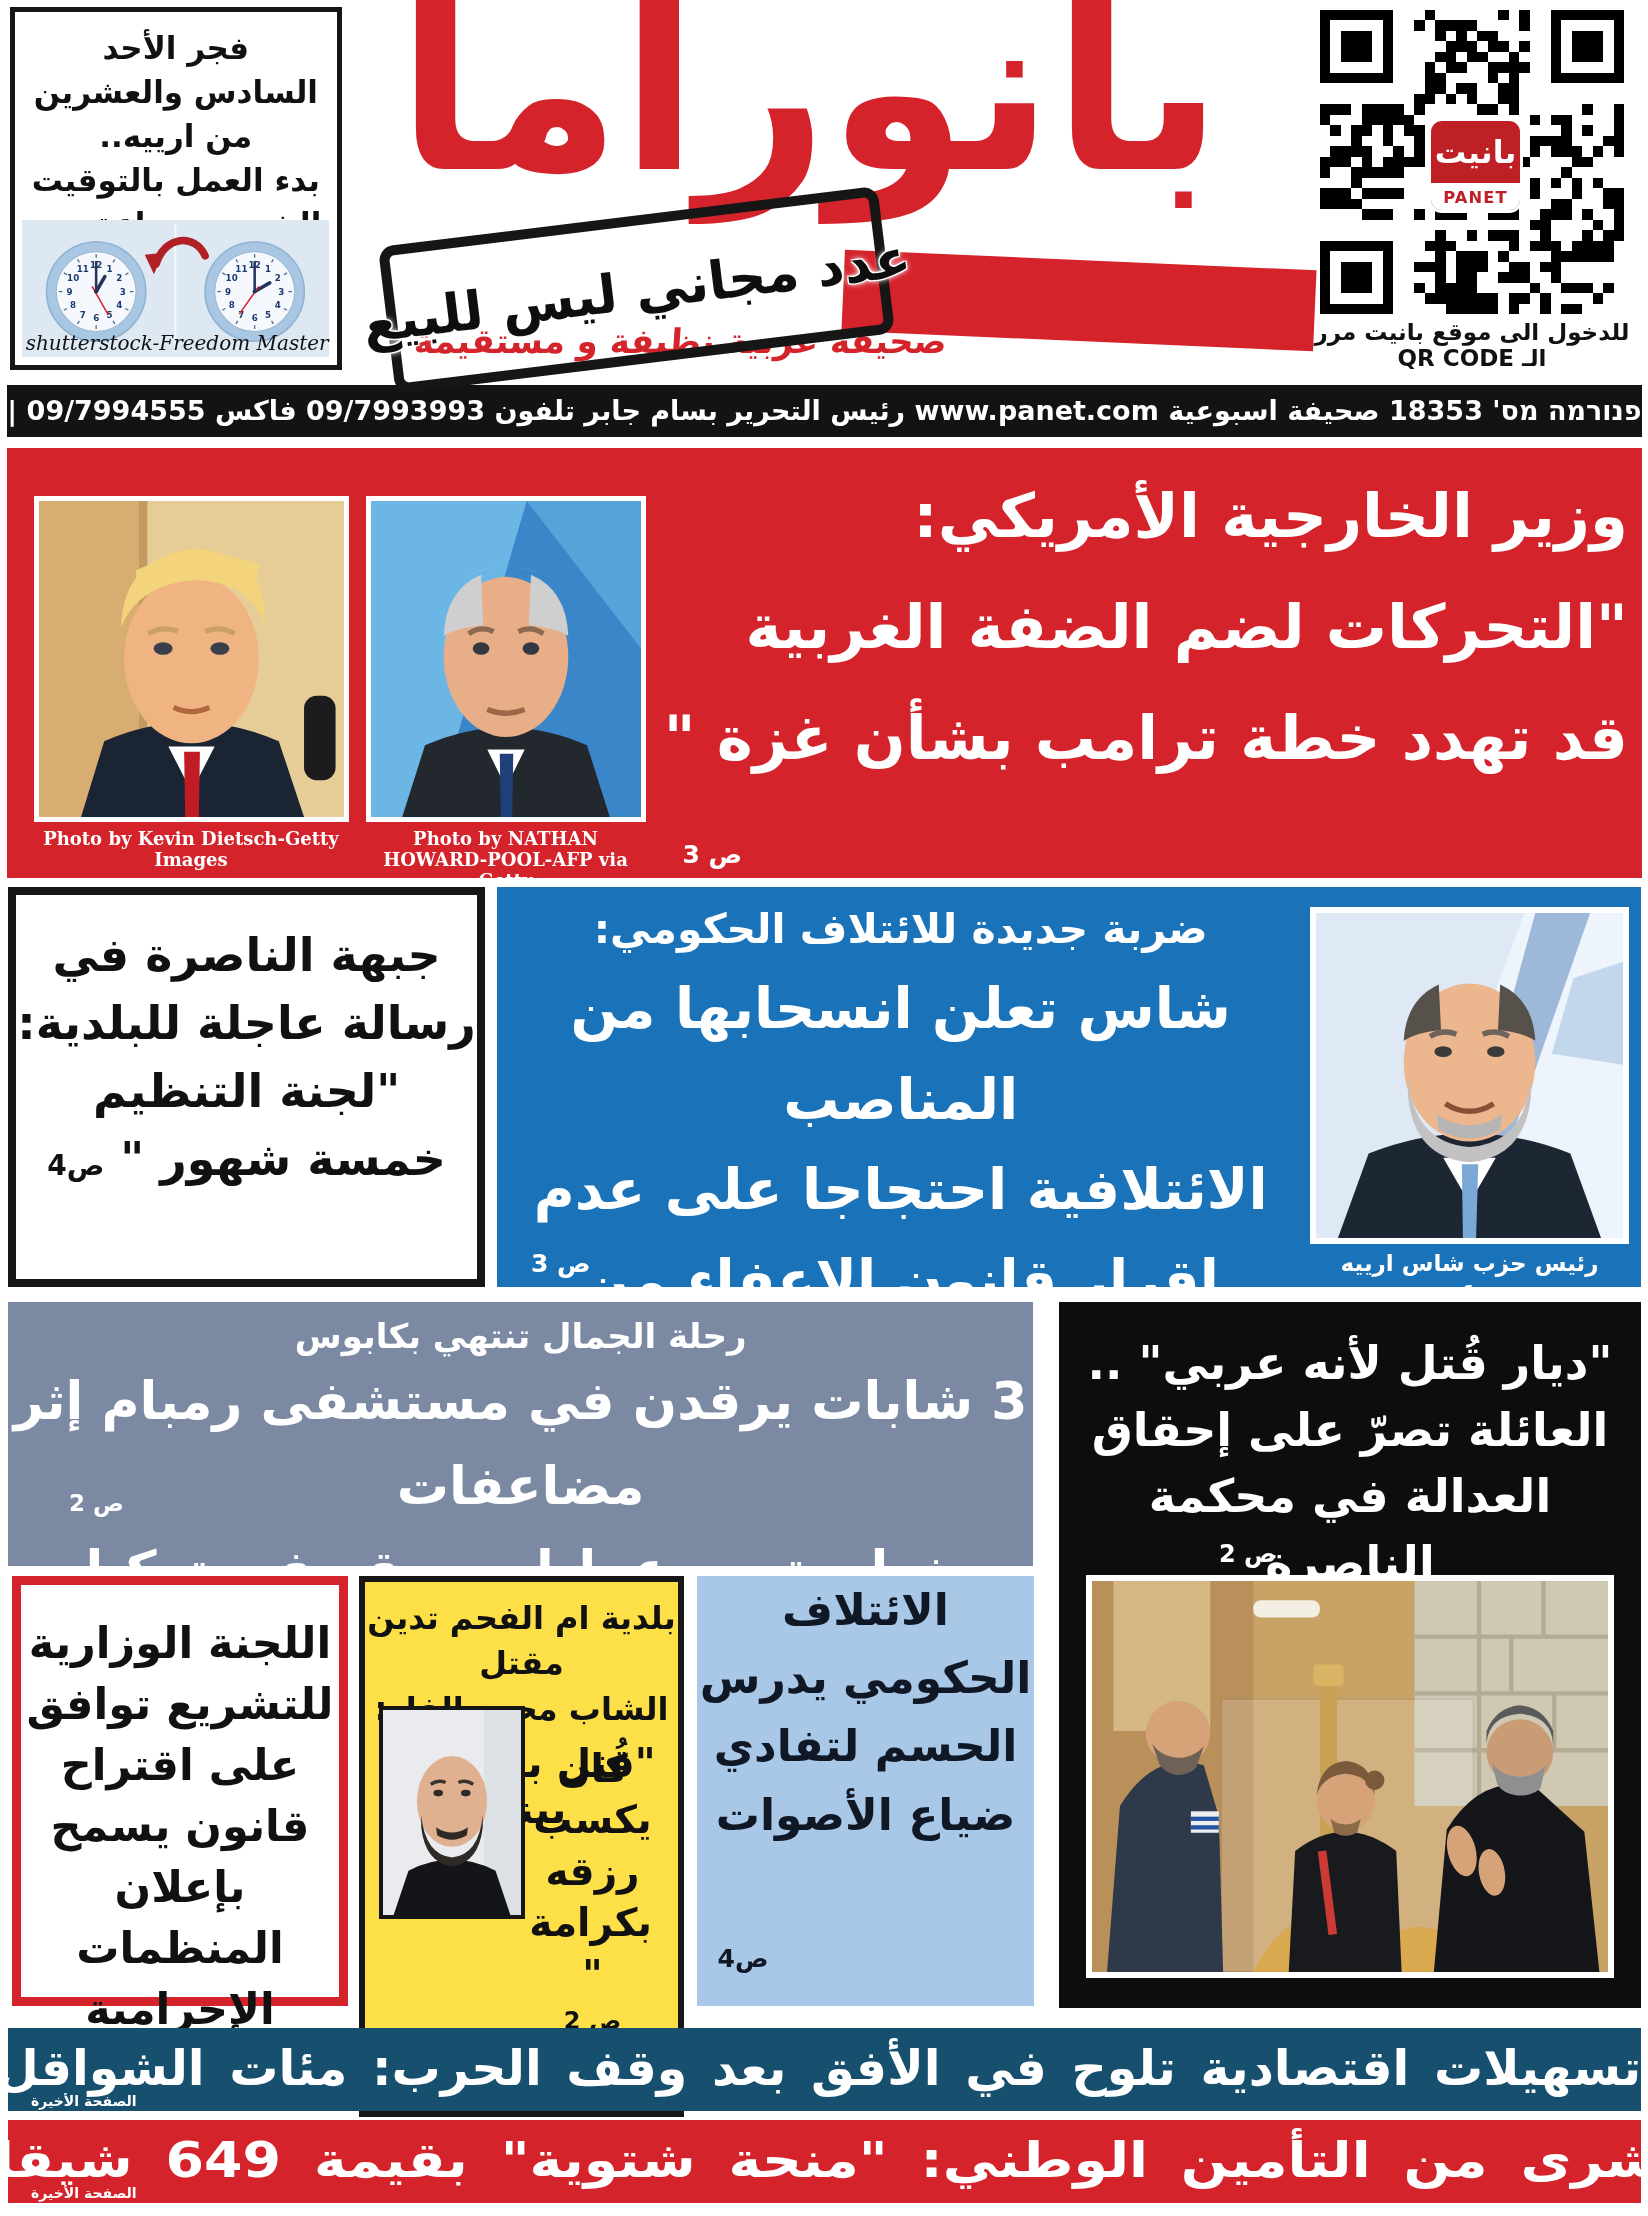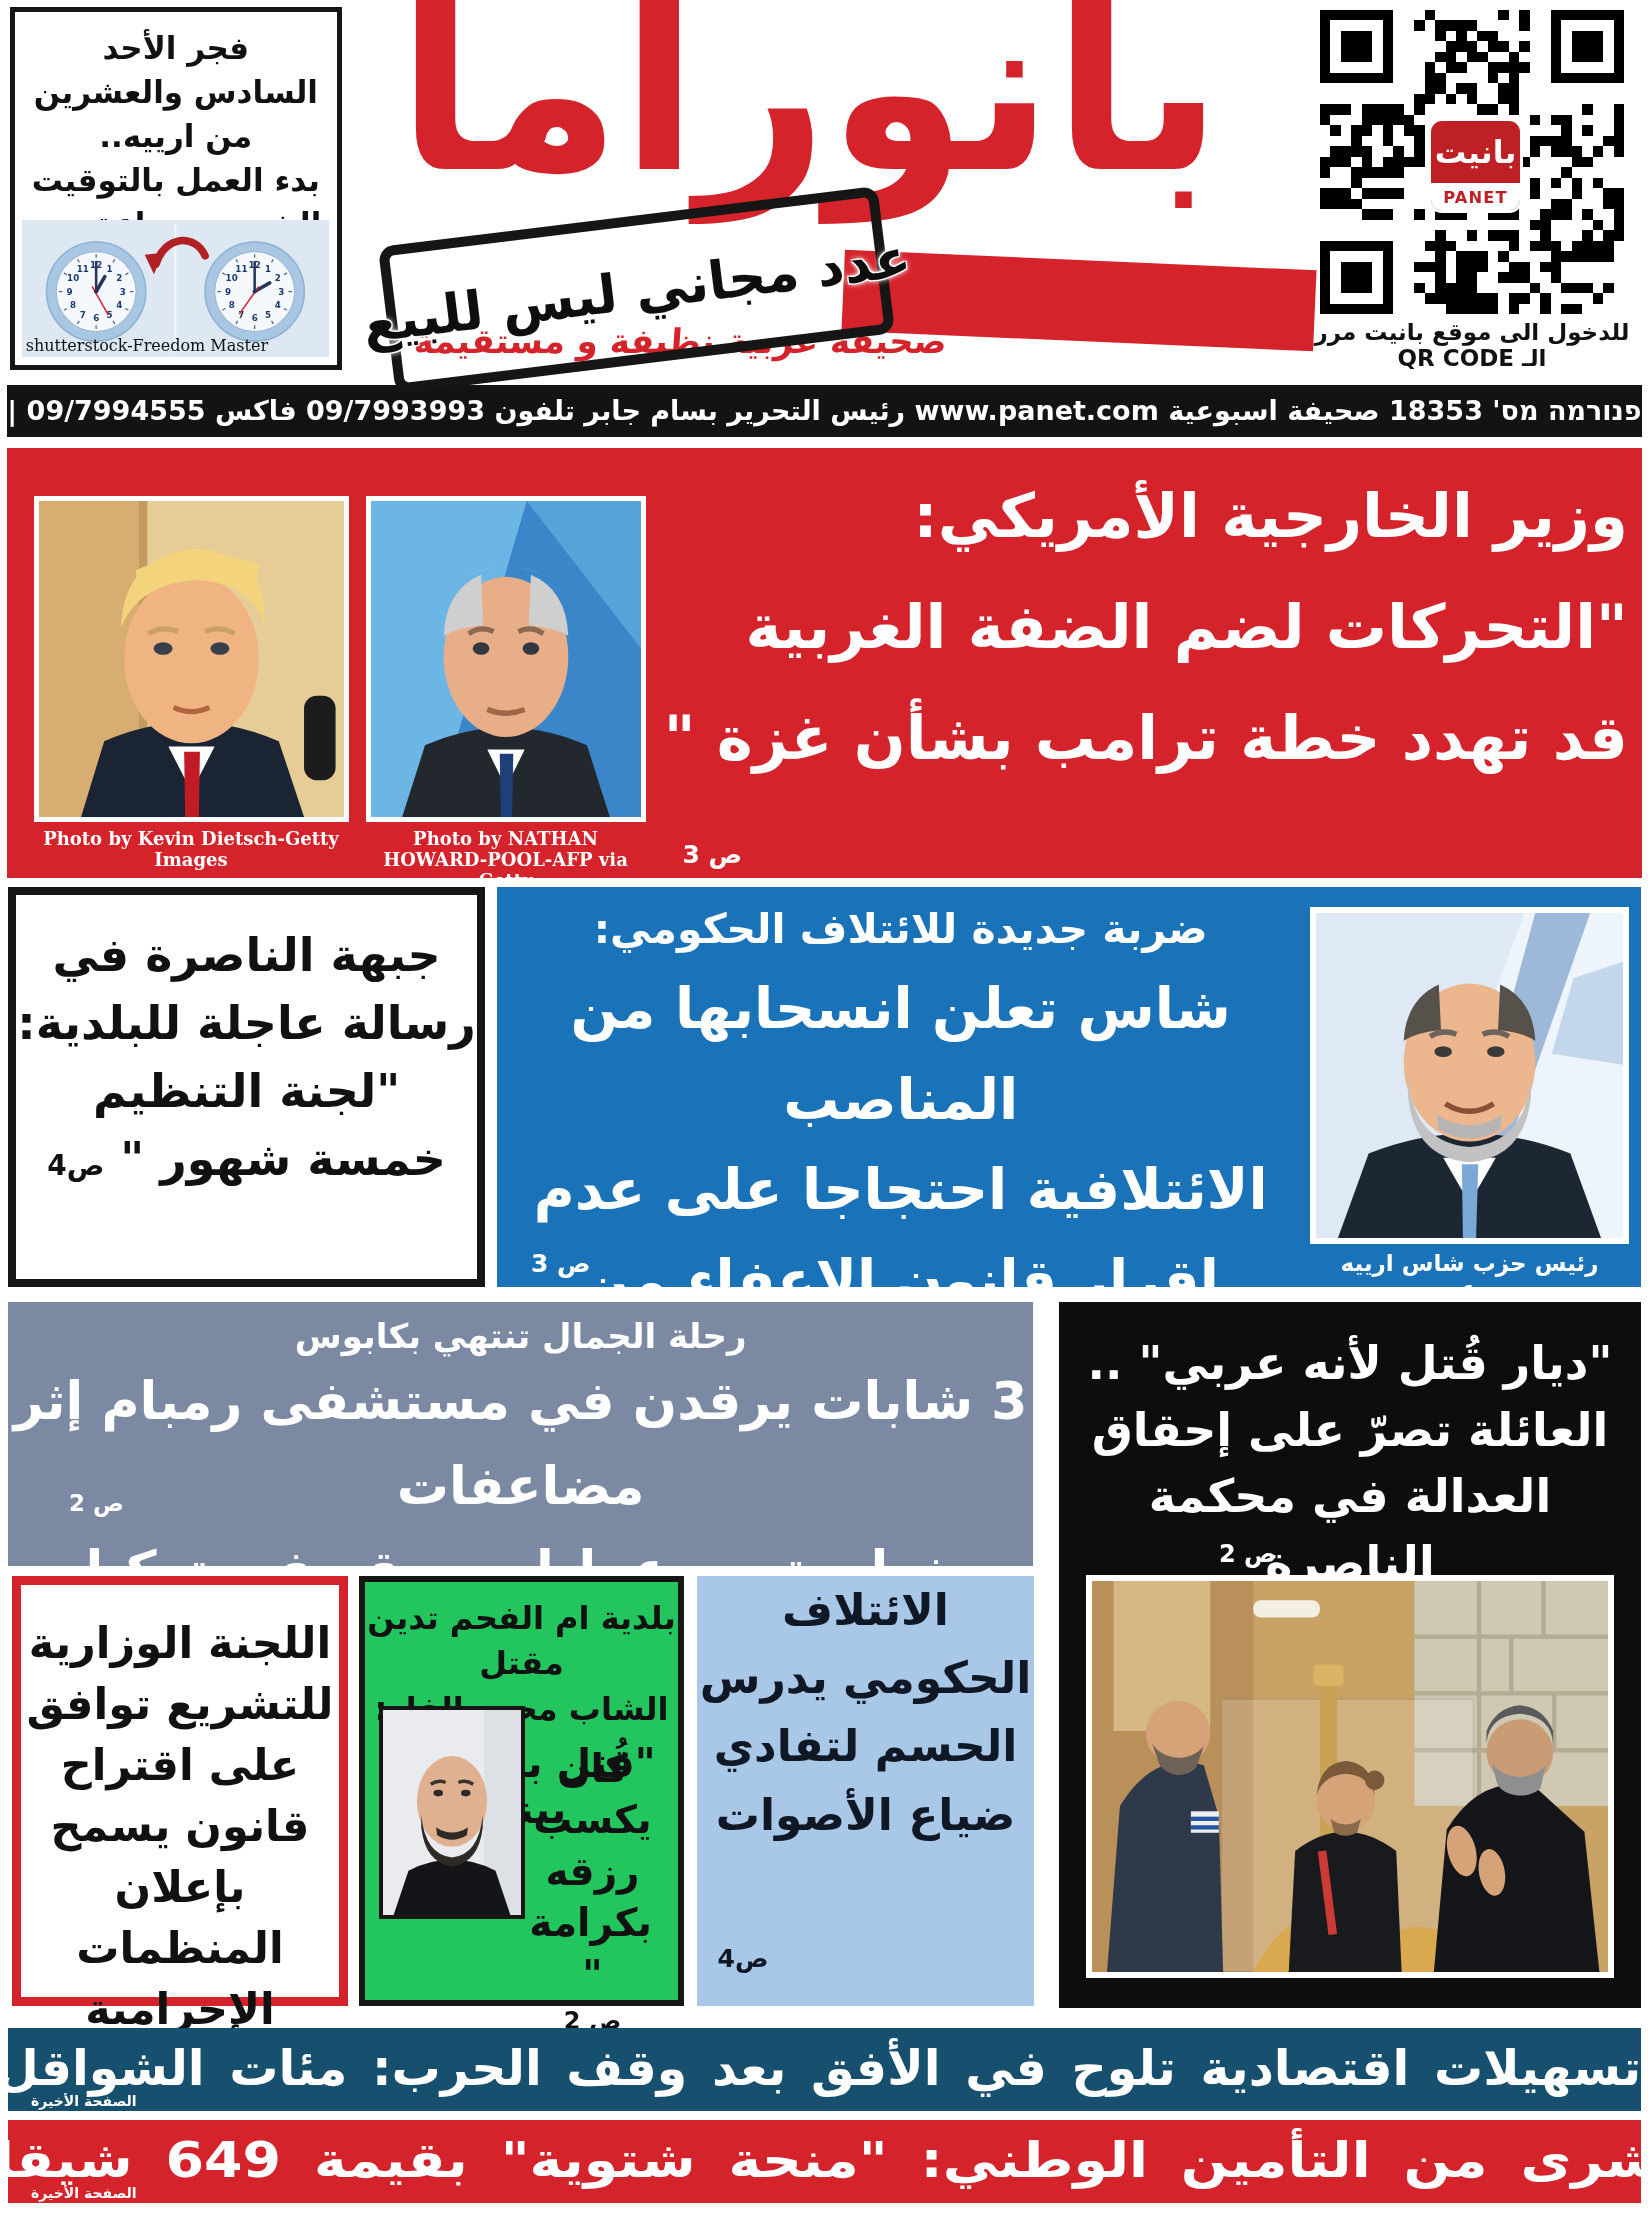--- a/index.html
+++ b/index.html
@@ -7,21 +7,21 @@
         font-family:"DejaVu Sans",sans-serif;direction:rtl;}
   .box{position:absolute;box-sizing:border-box;}
   .photo{position:absolute;box-sizing:border-box;border:5.4px solid #fff;background:#ccc;overflow:hidden;}
   .photo svg{width:100%;height:100%;display:block;}
 
   
   .time-box{left:9.8px;top:6.5px;width:332px;height:363px;background:#fff;border:5.4px solid #161616;}
   .time-box .tlines{padding-top:14px;text-align:center;font-weight:bold;font-size:31px;line-height:1.42;color:#111;}
   .clock-strip{position:absolute;left:7.6px;right:7.6px;bottom:7.6px;height:137px;background:#dde8f3;}
   .clock-strip svg{width:100%;height:100%;display:block;}
-  .clock-credit{position:absolute;left:3.3px;bottom:2.2px;font-family:"DejaVu Serif",serif;font-size:16px;color:#111;direction:ltr;}
+  .clock-credit{position:absolute;left:3.3px;bottom:2.2px;font-family:"DejaVu Serif",serif;font-size:20px;color:#111;direction:ltr;font-style:italic;}
   .clock-inner text{font:bold 17px "DejaVu Sans",sans-serif;fill:#1d3a6e;text-anchor:middle;}
   .clock-inner line{stroke:#51658c;stroke-width:2.5;}
 
   .logo-area{left:343px;top:0;width:966px;height:408px;}
   .logo-word{position:absolute;right:38px;top:-38px;width:923px;text-align:center;
              font-size:225px;font-weight:bold;color:#d5232b;line-height:1.15;z-index:1;}
   .logo-swash{position:absolute;left:500px;top:260px;width:472px;height:81px;background:#d5232b;
               transform:rotate(2.5deg);z-index:1;}
   .logo-stamp{position:absolute;left:42px;top:216px;width:483px;height:128px;z-index:3;
               border:10.3px solid #161616;border-radius:15px;transform:rotate(-7deg);
@@ -70,21 +70,21 @@
   .turkey-lines{font-size:52px;font-weight:bold;line-height:1.62;margin-top:3.3px;}
   .turkey-pref{position:absolute;left:61px;bottom:50px;font-size:23px;font-weight:bold;}
   .diyar-box{left:1059px;top:1302px;width:582px;height:706px;background:#0d0d0d;color:#fff;text-align:center;}
   .diyar-lines{padding-top:28px;font-size:46px;font-weight:bold;line-height:1.45;}
   .diyar-pref{position:absolute;left:160px;top:238px;font-size:24px;font-weight:bold;}
   .diyar-photo{left:27px;top:273px;width:528px;height:403px;border:6.5px solid #fff;}
 
   
   .ministerial-box{left:12px;top:1576px;width:336px;height:430px;background:#fff;border:9.2px solid #d5232b;
                    text-align:center;color:#111;font-size:43px;font-weight:bold;line-height:1.42;padding-top:28px;}
-  .ummfahm-box{left:359px;top:1576px;width:325px;height:430px;background:#22c55e;border:6.5px solid #161616;color:#111;}
+  .ummfahm-box{left:359px;top:1576px;width:325px;height:541px;background:#fde047;border:6.5px solid #161616;color:#111;}
   .umm-kicker{padding-top:14px;text-align:center;font-size:32px;font-weight:bold;line-height:1.42;}
   .umm-quote{margin-top:7.6px;text-align:center;font-size:40px;font-weight:bold;}
   .umm-words{position:absolute;right:26px;top:161px;width:119px;text-align:center;font-size:39px;font-weight:bold;line-height:1.32;}
   .umm-pref{display:block;font-size:24px;margin-top:5.4px;}
   .umm-photo{left:14px;top:124px;width:146px;height:213px;border:4.3px solid #161616;}
   .coalition-box{left:697px;top:1576px;width:337px;height:430px;background:#a9c7e7;color:#101826;
                  text-align:center;font-size:44px;font-weight:bold;line-height:1.55;}
   .coalition-pref{position:absolute;left:20.6px;bottom:27px;font-size:25px;}
 
   

